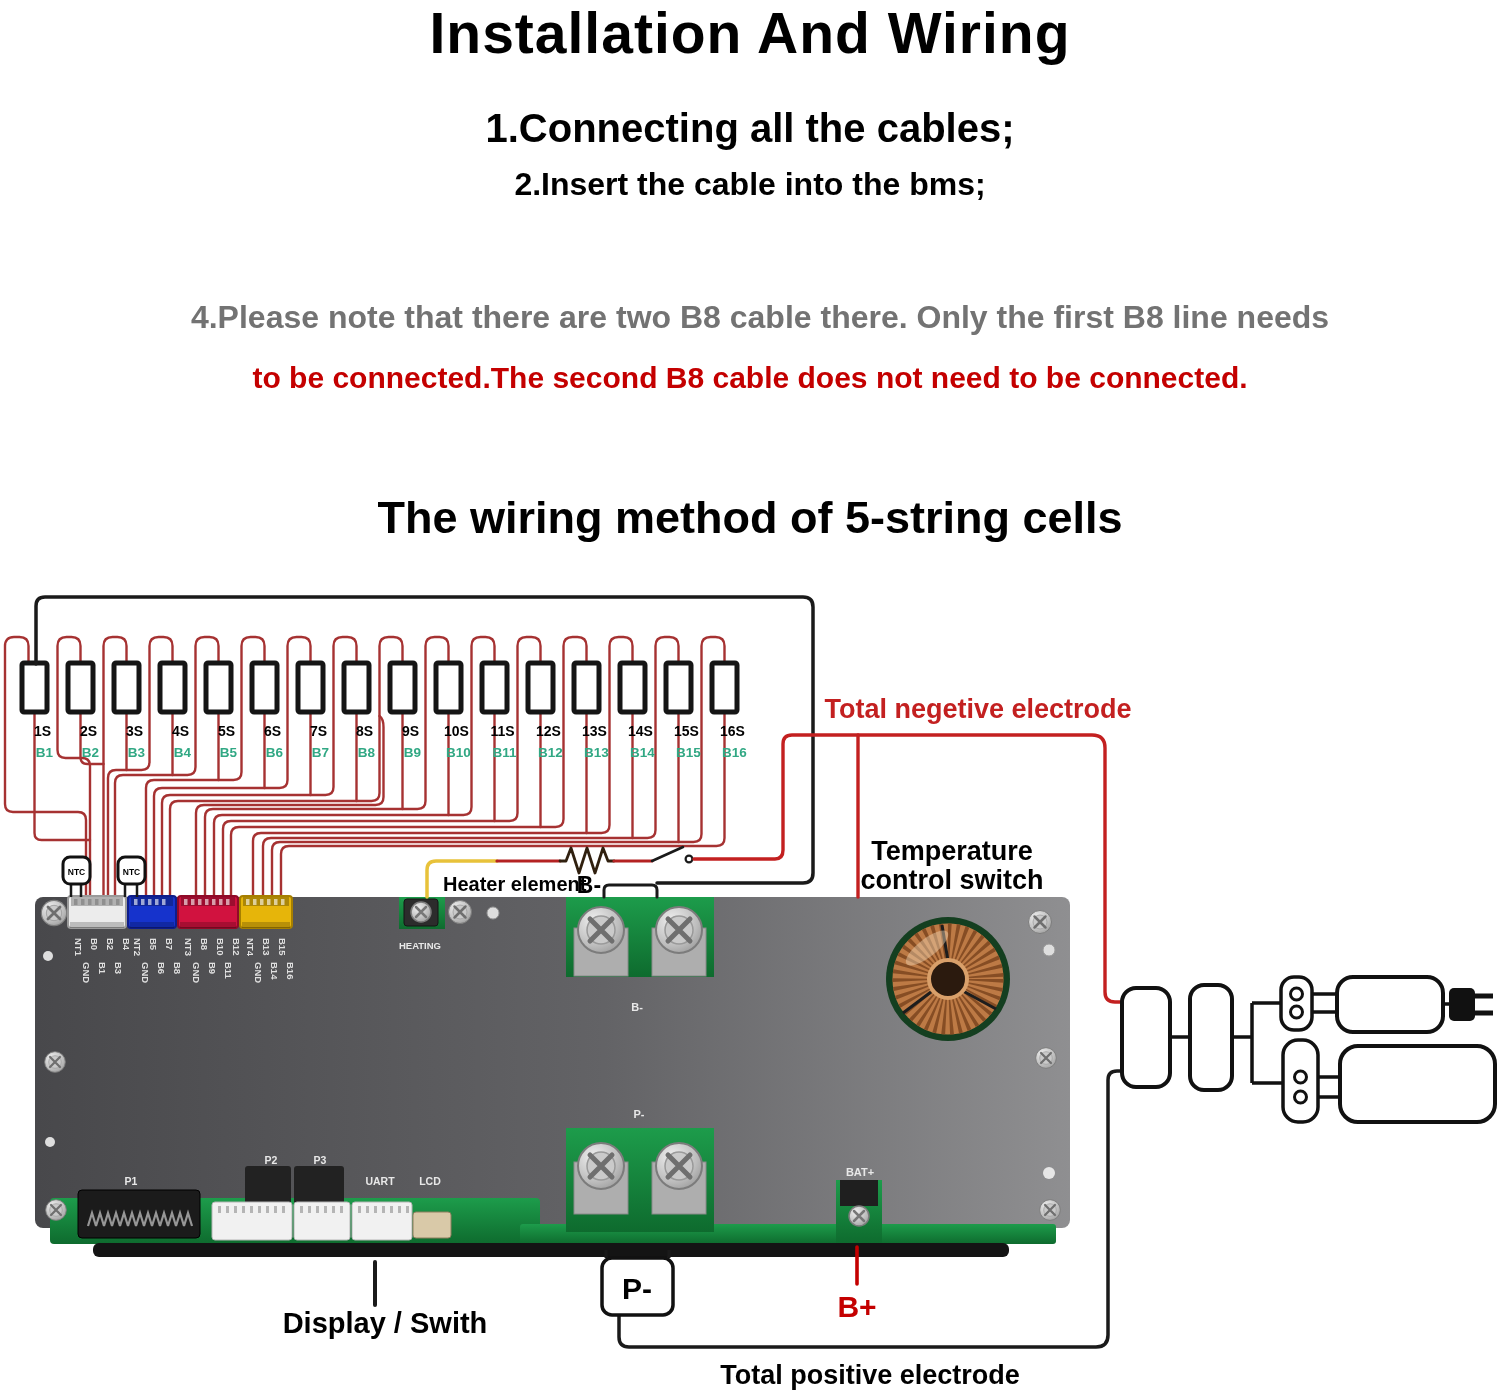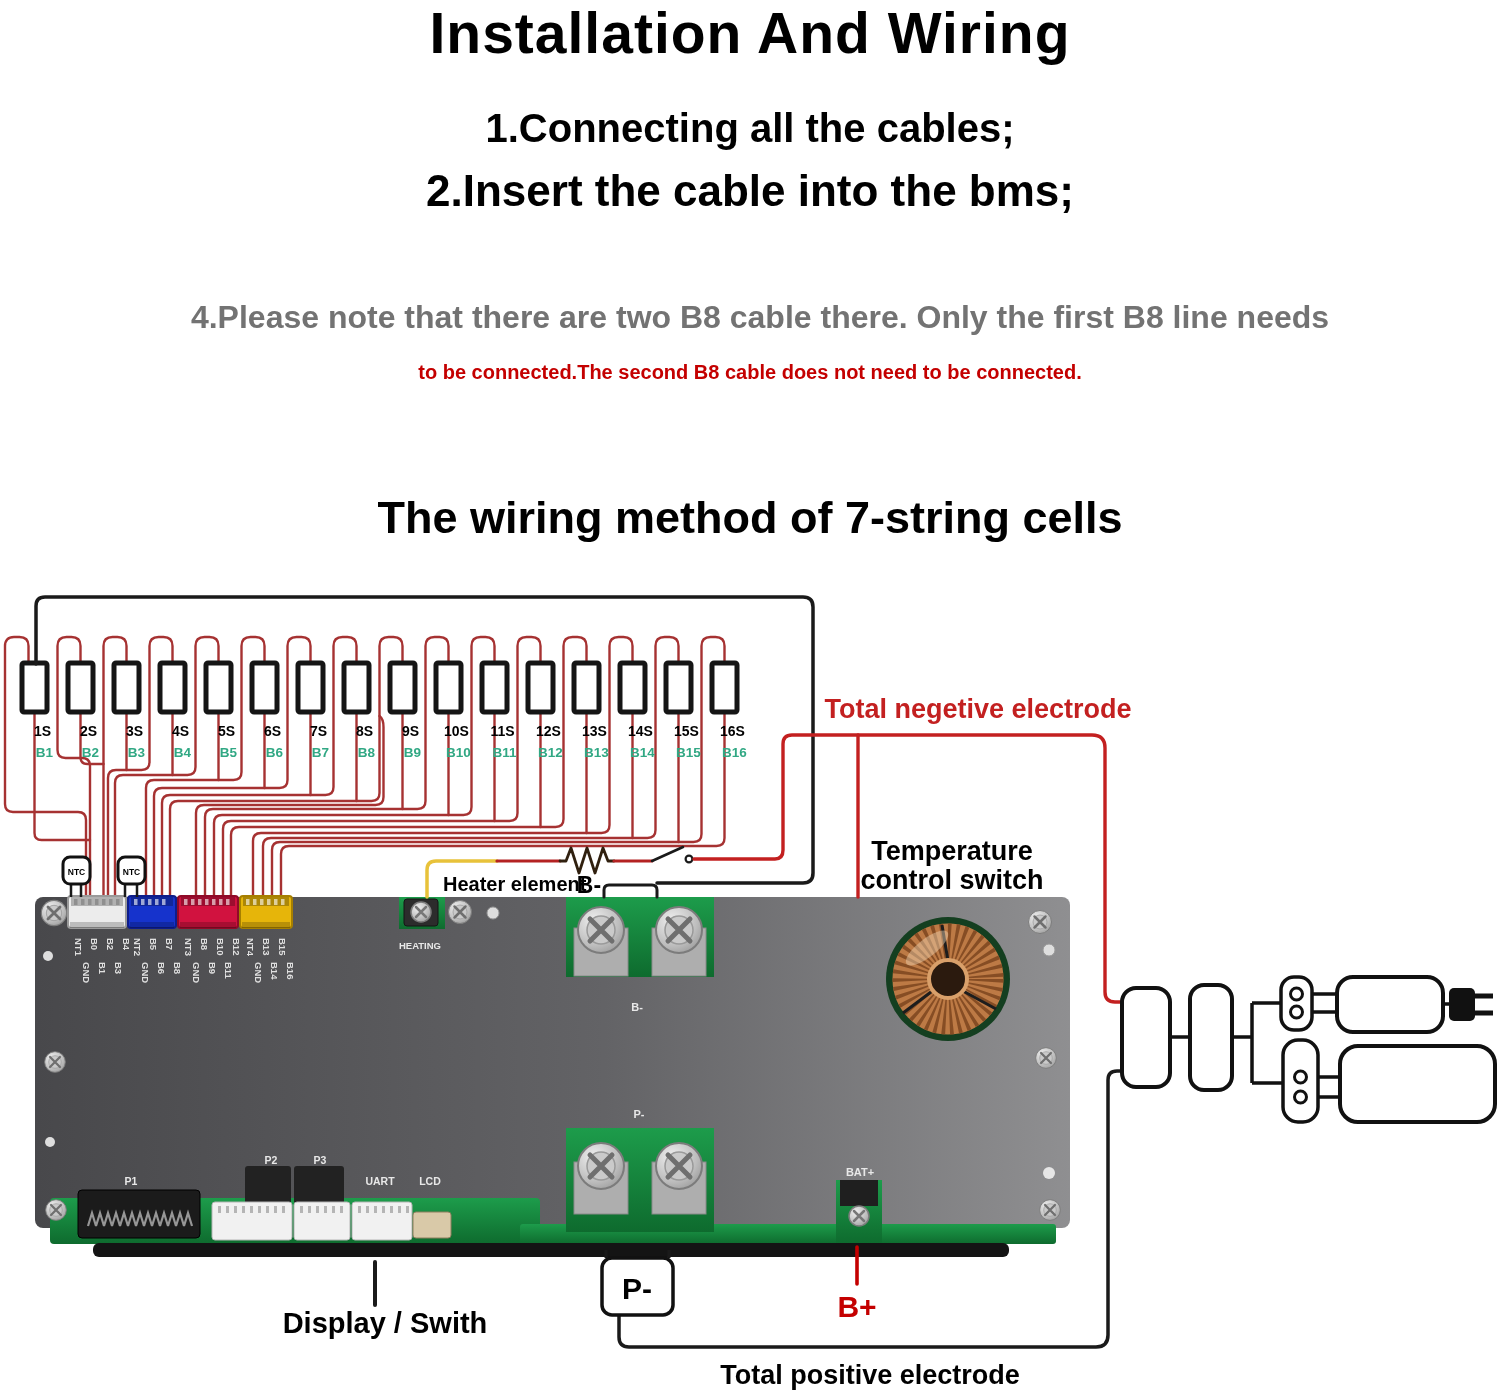--- a/index.html
+++ b/index.html
@@ -2,39 +2,39 @@
 <html><head>
 <meta charset="utf-8">
 <style>
   html,body{margin:0;padding:0;background:#fff;}
   .page{position:relative;width:1500px;height:1392px;background:#fff;
         font-family:"Liberation Sans",sans-serif;overflow:hidden;}
   .hd{position:absolute;left:0;width:100%;text-align:center;font-weight:bold;
       color:#000;white-space:nowrap;}
   .hd.title{top:0px;font-size:57px;letter-spacing:1px;}
   .hd.step1{top:106px;font-size:40px;}
-  .hd.step2{top:166px;font-size:44px;}
+  .hd.step2{top:166px;font-size:32px;}
   .hd.step3{top:228px;font-size:32px;}
   .hd.note1{top:299px;font-size:32px;color:#737373;margin-left:10px;}
-  .hd.note2{top:361px;font-size:20px;color:#c40000;}
+  .hd.note2{top:361px;font-size:30px;color:#c40000;}
   .hd.subtitle{top:492px;font-size:45px;}
   svg{position:absolute;left:0;top:570px;}
   svg text{font-family:"Liberation Sans",sans-serif;}
   .t{font-weight:bold;}
 </style>
 </head>
 <body>
 
 <div class="page">
   <div class="hd title">Installation And Wiring</div>
   <div class="hd step1">1.Connecting all the cables;</div>
   <div class="hd step2">2.Insert the cable into the bms;</div>
   <div class="hd note1">4.Please note that there are two B8 cable there. Only the first B8 line needs</div>
   <div class="hd note2">to be connected.The second B8 cable does not need to be connected.</div>
-  <div class="hd subtitle">The wiring method of 7-string cells</div>
+  <div class="hd subtitle">The wiring method of 5-string cells</div>
 
   <svg id="wiring-svg" width="1500" height="822" viewBox="0 570 1500 822">
     <defs>
       <linearGradient id="gboard" x1="0" y1="0" x2="1" y2="0">
         <stop offset="0" stop-color="#48484b"></stop>
           <stop offset="0.55" stop-color="#636366"></stop>
         <stop offset="1" stop-color="#8f8f91"></stop>
       </linearGradient>
       <linearGradient id="pcbg" x1="0" y1="0" x2="0" y2="1">
         <stop offset="0" stop-color="#1d9c4b"></stop>

